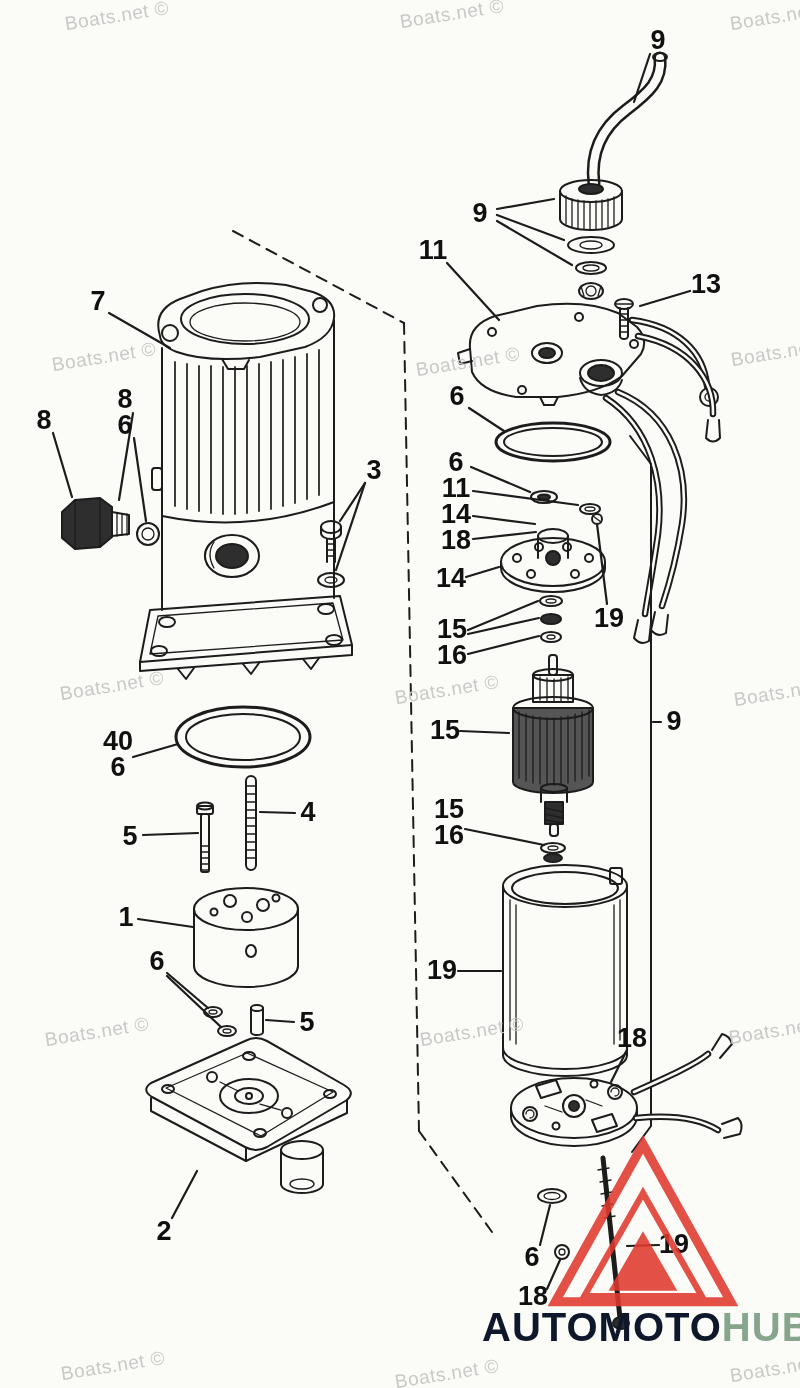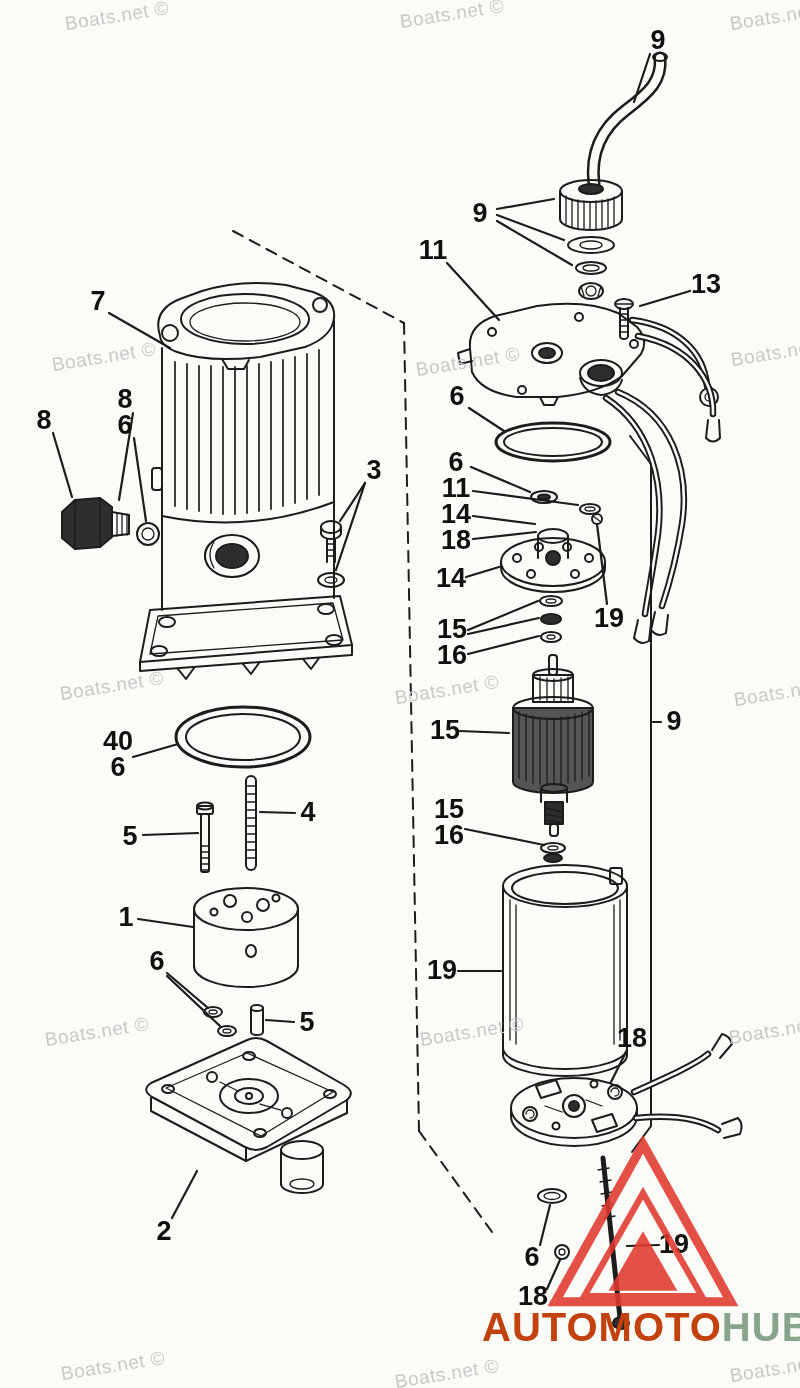--- a/index.html
+++ b/index.html
@@ -458,17 +458,17 @@
       <div class="callout" style="left: 533px; top: 1296px;">18</div>
     </div>
 
   <div id="logo">
     <svg id="logo-triangle" width="190" height="182" viewBox="0 0 210 190">
       <polygon id="tri-outer" points="105,8 202,182 8,182" fill="none" stroke-width="10" stroke="#e0392e"></polygon>
       <polygon id="tri-mid" points="105,62 170,176 40,176" fill="none" stroke-width="7" stroke="#e0392e"></polygon>
       <polygon id="tri-inner" points="105,104 143,170 67,170" stroke="none" fill="#e0392e"></polygon>
     </svg>
     <div id="logo-text">
-      <span style="color: #c2410c;">AUTOMOTO</span><span style="color: rgb(134, 165, 140);">HUB</span>
+      <span style="color: #0f172a;">AUTOMOTO</span><span style="color: rgb(134, 165, 140);">HUB</span>
     </div>
   </div>
 
 </div>
 
 </body></html>

